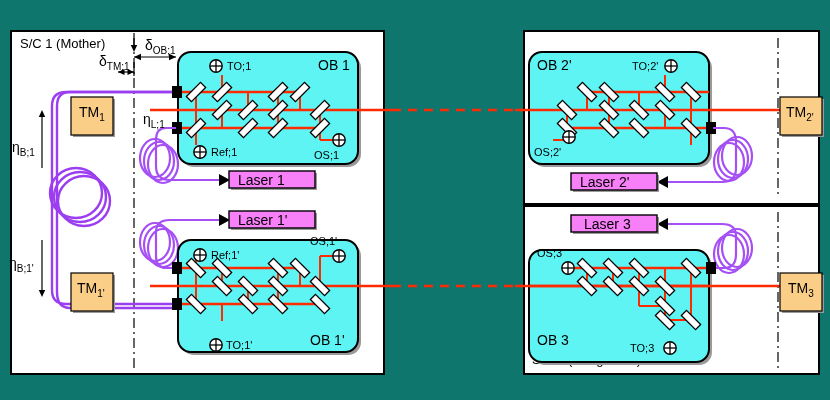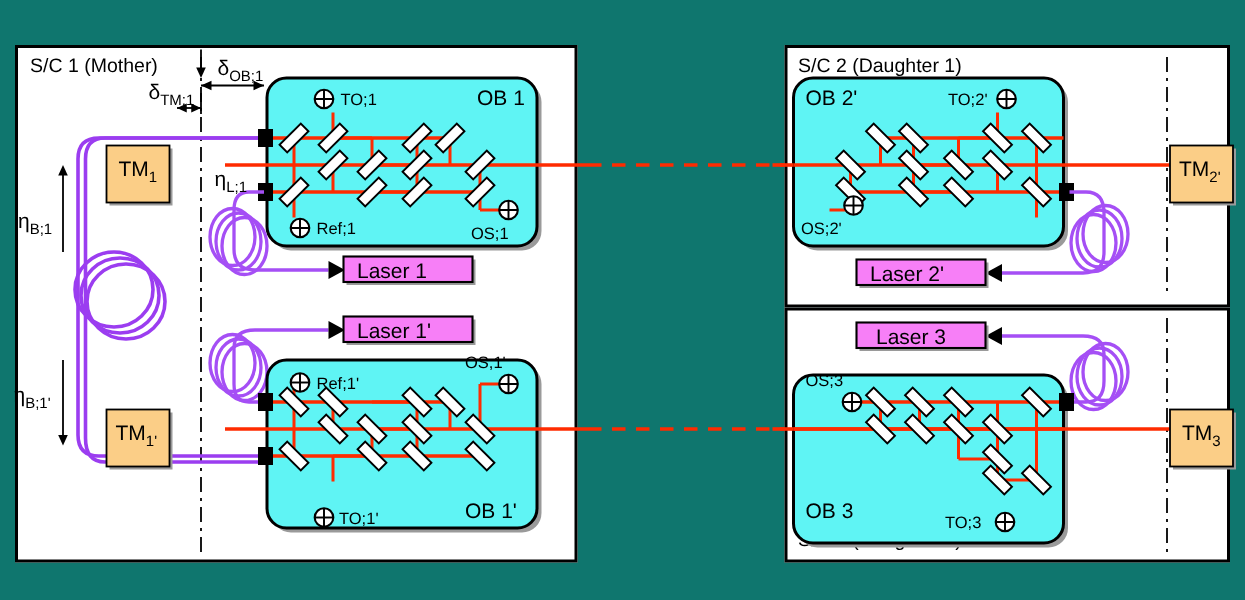--- a/index.html
+++ b/index.html
@@ -34,21 +34,20 @@
 </head>
 <body>
 
 <div id="stage">
 
   <div class="panel" style="left:10px;top:30px;width:375px;height:345px;"></div>
   <div class="panel" style="left:523px;top:30px;width:297px;height:175px;"></div>
   <div class="panel" style="left:523px;top:205px;width:297px;height:170px;"></div>
 
   <div class="panel-title" style="left:20px;top:36px;">S/C 1 (Mother)</div>
-  <div class="panel-title" style="left:532px;top:36px;">S/C 2 (Daughter 1)</div>
   <div class="panel-title" style="left:532px;top:352px;">S/C 3 (Daughter 2)</div>
 
   <svg class="layer" viewBox="0 0 830 400">
 
     <line class="dashline" x1="134" y1="38" x2="134" y2="368"></line>
     <line class="dashline" x1="778" y1="38" x2="778" y2="198"></line>
     <line class="dashline" x1="778" y1="212" x2="778" y2="368"></line>
 
     <g>
       <line class="dim" x1="134" y1="57" x2="176" y2="57"></line>

